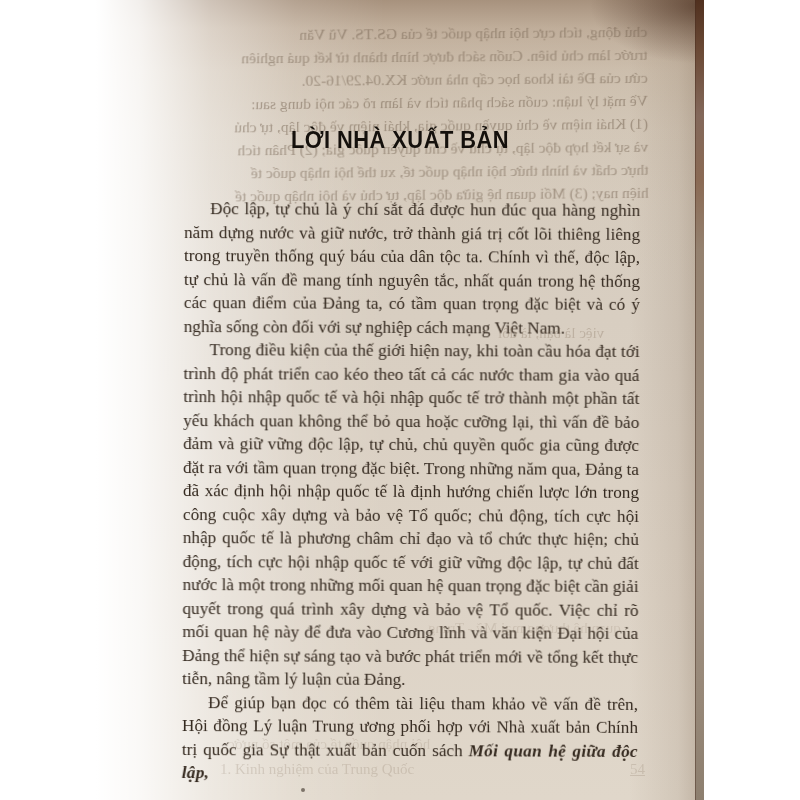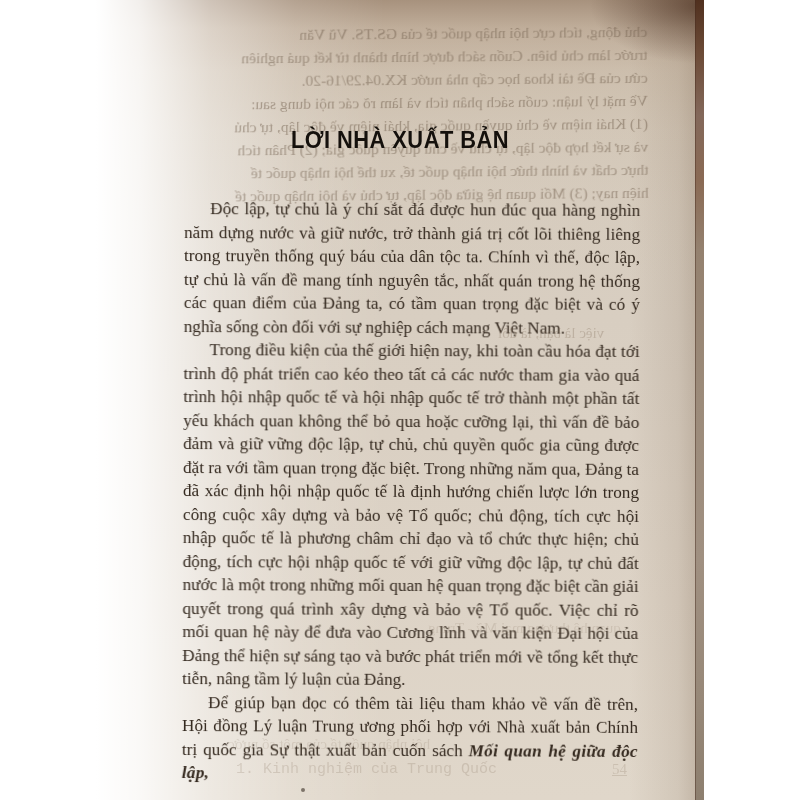--- a/index.html
+++ b/index.html
@@ -34,22 +34,22 @@
   }
   .bleed-line{height:23px;}
   .bleed-frag{
     position:absolute;color:#7a6652;filter:blur(0.6px);
     font-size:15px;white-space:nowrap;
   }
   .mirrored{transform:scaleX(-1);}
   .frag-mid{left:498px;top:325px;opacity:0.28;}
   .frag-toc-upper{left:428px;top:620px;opacity:0.16;}
   .frag-toc-mid{left:228px;top:736px;opacity:0.16;}
-  .frag-toc-lower{left:236px;top:761px;opacity:0.20;font-family:Liberation Mono, monospace;}
-  .frag-page-num{left:612px;top:761px;opacity:0.20;text-decoration:underline;}
+  .frag-toc-lower{left:220px;top:761px;opacity:0.20;}
+  .frag-page-num{left:630px;top:761px;opacity:0.20;text-decoration:underline;}
   
   .title{
     position:absolute;left:120px;top:127px;width:560px;margin:0;
     text-align:center;
     font-family:"Liberation Sans", sans-serif;font-weight:bold;
     font-size:23px;letter-spacing:0.5px;color:#14100c;
     transform:scaleX(0.95);filter:blur(0.2px);
   }
   .body-text{
     position:absolute;left:183px;top:198px;width:456px;

